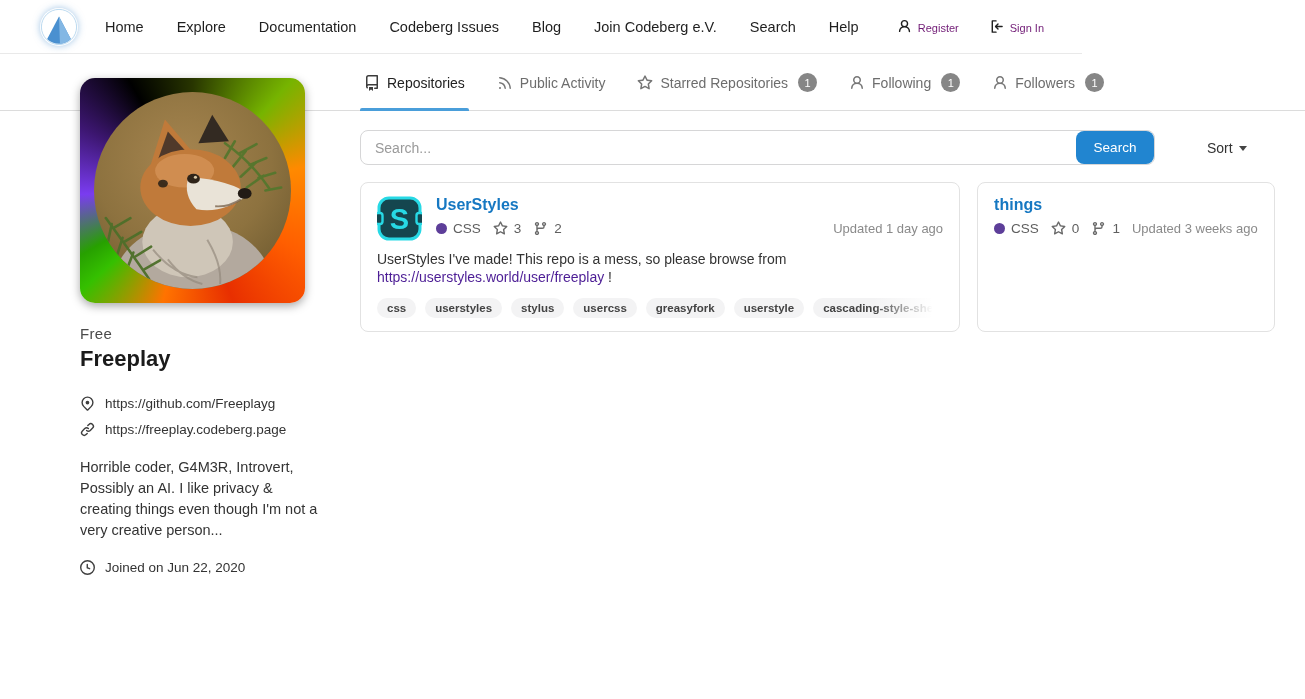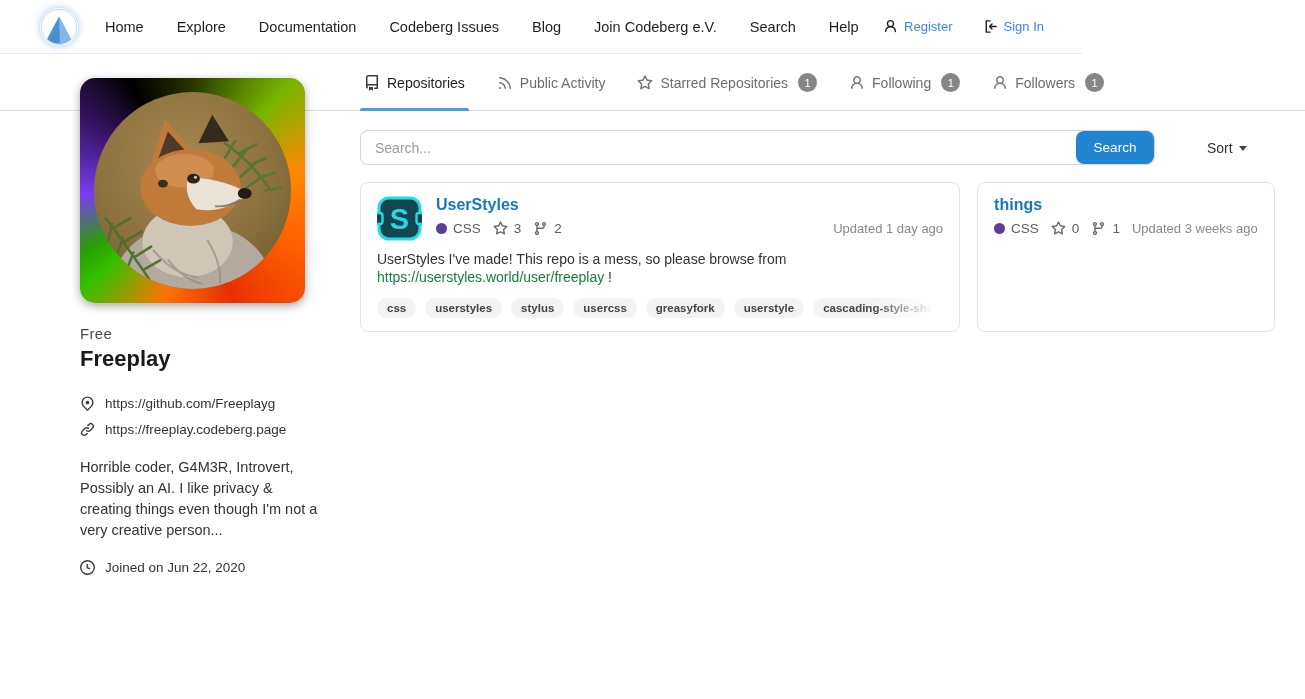--- a/index.html
+++ b/index.html
@@ -14,21 +14,21 @@
   .navbar{
     position:absolute; top:0; left:0; width:1082px; height:54px;
     display:flex; align-items:center; padding:0 38px 0 40px;
     background:#fff; border-bottom:1px solid #e9e9e9; z-index:10;
   }
   .logo-wrap{ width:38px; height:38px; border-radius:50%;
     box-shadow:0 0 7px rgba(70,140,205,.5); margin-right:27px; }
   .nav-links{ display:flex; align-items:center; gap:33px; }
   .nav-link{ font-size:14.5px; color:#1f1f1f; text-decoration:none; cursor:pointer; white-space:nowrap; }
   .nav-right{ margin-left:auto; display:flex; align-items:center; gap:30px; }
-  .nav-auth{ display:flex; align-items:flex-end; gap:6px; font-size:13px; color:#3b82f6; cursor:pointer; text-decoration:none;}
+  .nav-auth{ display:flex; align-items:flex-end; gap:6px; font-size:11px; color:#701a75; cursor:pointer; text-decoration:none;}
   .nav-auth svg{ color:#1f1f1f; }
 
   
   .tabstrip{
     position:absolute; top:55px; left:0; width:1305px; height:56px;
     border-bottom:1px solid #dcdcdc; background:#fff;
   }
   .tabs{ position:absolute; left:360px; top:0; height:100%; display:flex; align-items:stretch; gap:24px; }
   .tab{ position:relative; display:flex; align-items:center; gap:7px;
         padding:5px 4px; font-size:14px; color:#6d6d6d; cursor:pointer; white-space:nowrap;}
@@ -83,21 +83,21 @@
   .repo-logo{ width:45px; height:45px; flex:none; }
   .head-main{ flex:1; min-width:0; }
   .repo-title{ font-size:16px; font-weight:bold; color:#1678c2; text-decoration:none; cursor:pointer; display:inline-block;}
   .repo-stats{ display:flex; align-items:center; gap:6px; margin-top:7px; font-size:13.5px; color:#5f5f5f; }
   .repo-stats svg{ color:#6a6a6a; }
   .lang-dot{ width:11px; height:11px; border-radius:50%; background:#5d3e99; flex:none; }
   .stat-num{ margin-right:6px; }
   .stat-icon{ margin-left:6px; }
   .updated{ margin-left:auto; font-size:13px; color:#8a8a8a; white-space:nowrap; }
   .repo-desc{ margin-top:9px; font-size:14px; line-height:1.32; color:#333; }
-  .repo-desc a{ color:#15803d; text-decoration:none; cursor:pointer; }
+  .repo-desc a{ color:#4c1d95; text-decoration:none; cursor:pointer; }
   .topics{ position:relative; margin-top:11px; display:flex; gap:9px; white-space:nowrap; overflow:hidden; }
   .topic{ background:#f3f3f4; color:#434343; font-size:11.5px; font-weight:bold;
     padding:4px 10px; border-radius:11px; cursor:pointer; flex:none;}
   .topics-fade{ position:absolute; top:0; right:0; width:70px; height:100%;
     background:linear-gradient(to right, rgba(255,255,255,0), #fff 85%); pointer-events:none; }
 </style>
 </head>
 <body>
 
 <nav class="navbar">

